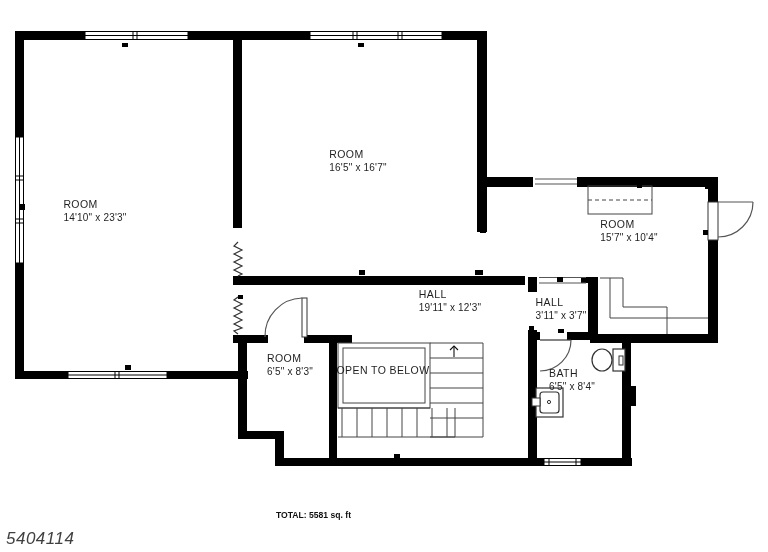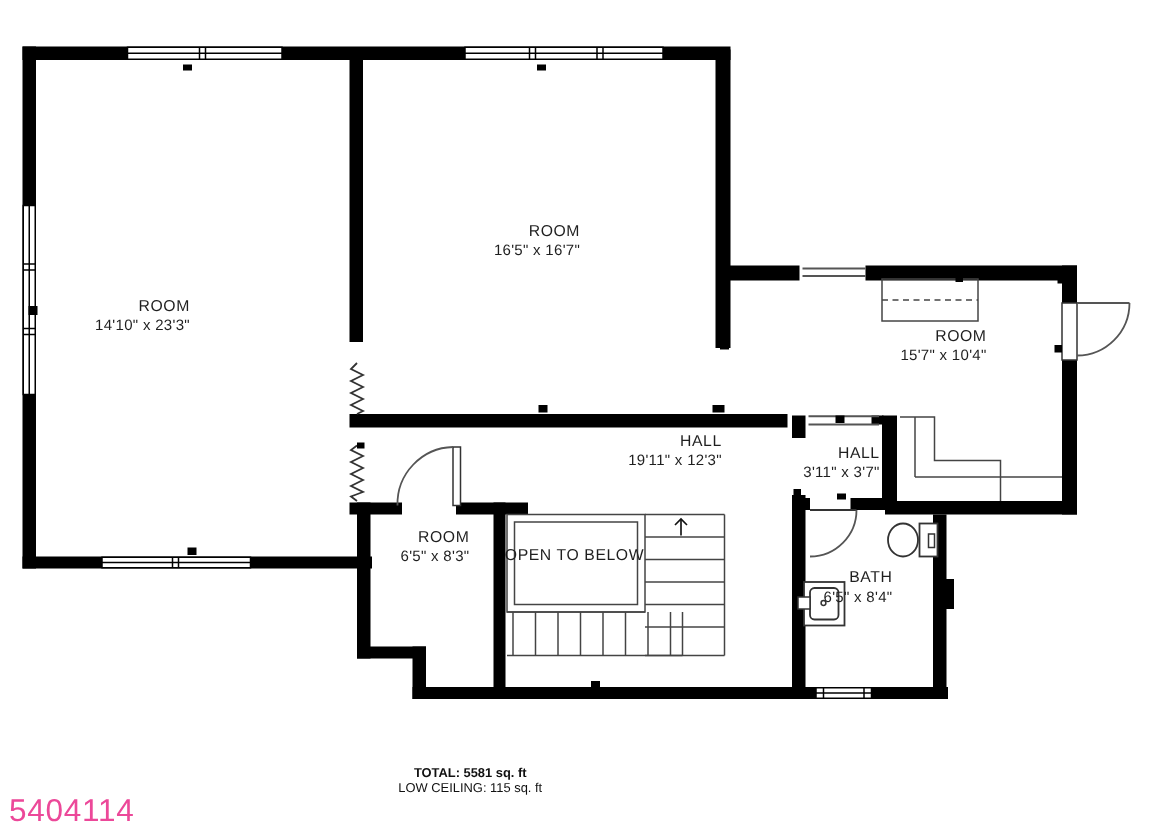--- a/index.html
+++ b/index.html
@@ -3,35 +3,35 @@
 <meta charset="utf-8">
 <style>
   html,body{margin:0;padding:0;background:#ffffff;}
   #canvas{
     position:relative;width:768px;height:552px;background:#ffffff;overflow:hidden;
     font-family:"Liberation Sans", sans-serif;color:#1a1a1a;
   }
   #plan-svg{position:absolute;left:0;top:0;}
   .room-label{
     position:absolute;transform:translate(-50%,-50%);
-    text-align:right;white-space:nowrap;line-height:13px;color:#1f1f1f;
+    text-align:left;white-space:nowrap;line-height:13px;color:#1f1f1f;
   }
   .room-label .rname{font-size:10.5px;letter-spacing:.4px;display:block;}
   .room-label .rdims{font-size:10px;letter-spacing:.2px;display:block;}
   .otb-label{
     position:absolute;transform:translate(-50%,-50%);font-size:10.5px;
     letter-spacing:.4px;white-space:nowrap;color:#1f1f1f;text-align:right;
   }
   #footer{
     position:absolute;left:0;top:511px;width:627px;text-align:center;
     font-size:8.6px;line-height:9.6px;color:#111;
   }
   #footer .f-bold{font-weight:bold;}
   #watermark{
-    position:absolute;left:6px;top:529px;font-size:21px;color:#ec4899;letter-spacing:.5px;
+    position:absolute;left:6px;top:529px;font-size:17px;color:#404040;letter-spacing:.5px;font-style:italic;
   }
 </style>
 </head>
 <body>
 
 <div id="canvas">
 
   <svg id="plan-svg" width="768" height="552" viewBox="0 0 768 552">
 
     <g fill="#000000">
@@ -214,25 +214,24 @@
     <span class="rdims">19'11" x 12'3"</span>
   </div>
   <div class="room-label" style="left:561px;top:309px;">
     <span class="rname">HALL</span>
     <span class="rdims">3'11" x 3'7"</span>
   </div>
   <div class="room-label" style="left:290px;top:365px;">
     <span class="rname">ROOM</span>
     <span class="rdims">6'5" x 8'3"</span>
   </div>
-  <div class="room-label" style="left:572px;top:380px;margin-top:12px;">
+  <div class="room-label" style="left:572px;top:380px;">
     <span class="rname">BATH</span>
     <span class="rdims">6'5" x 8'4"</span>
   </div>
   <div class="otb-label" style="left:383px;top:370px;">OPEN TO BELOW</div>
 
   <div id="footer">
     <div class="f-bold">TOTAL: 5581 sq. ft</div>
-    <div>LOW CEILING: 115 sq. ft</div>
   </div>
 
   <div id="watermark">5404114</div>
 </div>
 
 </body></html>

